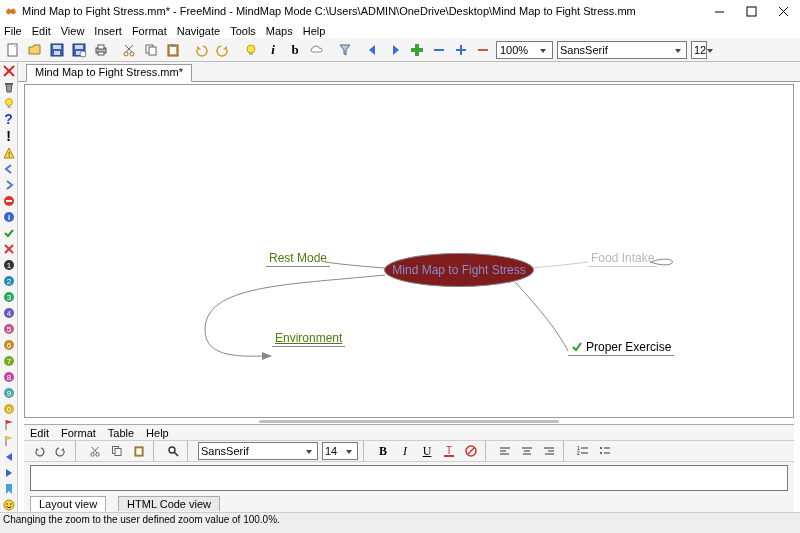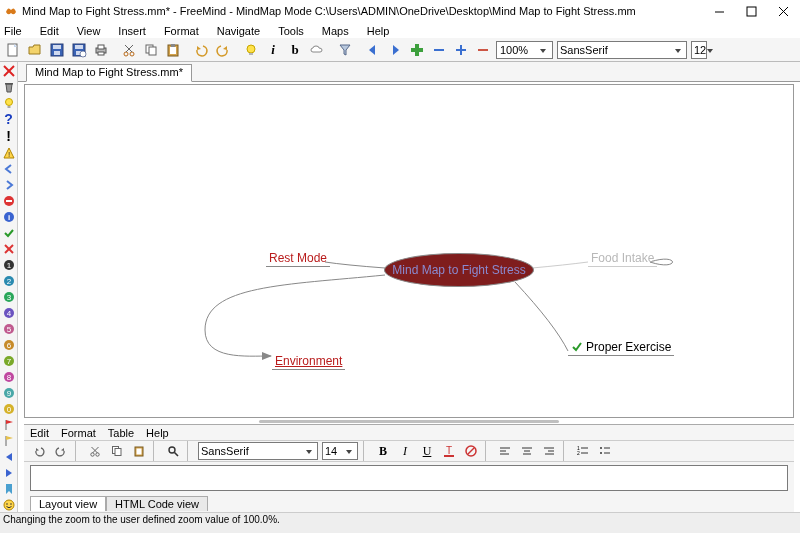--- a/index.html
+++ b/index.html
@@ -2,21 +2,21 @@
 <html><head>
 <meta charset="utf-8">
 <style>
   *{box-sizing:border-box;margin:0;padding:0;font-family:Tahoma,Arial,sans-serif}
   body{width:800px;height:533px;overflow:hidden;background:#fff;font-size:11px;color:#000;display:flex;flex-direction:column}
   .titlebar{height:22px;display:flex;align-items:center;padding:0 4px;background:#fff}
   .titlebar .icon{width:14px;height:14px;margin-right:4px;display:inline-flex}
   .titlebar .title{flex:1;font-size:11px}
   .winbtns{display:flex;gap:18px;margin-right:6px}
   .winbtn{width:14px;height:14px;display:flex;align-items:center;justify-content:center}
-  .menubar{height:16px;display:flex;align-items:center;padding:2px 4px 0 4px;gap:18px;font-size:11px}
+  .menubar{height:16px;display:flex;align-items:center;padding:2px 4px 0 4px;gap:10px;font-size:11px}
   .menubar span{cursor:default}
   .toolbar{height:24px;display:flex;align-items:center;padding:1px 2px;border-bottom:1px solid #bbb;background:#f5f5f5;gap:0}
   .tbtn{width:20px;height:20px;display:flex;align-items:center;justify-content:center;margin:0 1px}
   .tsep{width:6px;height:20px}
   .zoom{width:57px;height:18px;border:1px solid #7a7a7a;background:#fff;font-size:11px;padding:0 3px;display:flex;align-items:center;justify-content:space-between;margin:0 2px}
   .fontcombo{height:18px;border:1px solid #7a7a7a;background:#fff;font-size:11px;padding:0 2px;display:flex;align-items:center;justify-content:space-between;margin:0 2px}
   .dd{width:10px;height:10px}
   .workarea{flex:1;display:flex;min-height:0}
   .leftbar{width:18px;background:#f5f5f5;border-right:1px solid #ccc;display:flex;flex-direction:column;align-items:center;padding-top:2px;gap:3px}
   .licon{width:14px;height:14px;display:flex;align-items:center;justify-content:center}
@@ -24,27 +24,27 @@
   .tabs{height:20px;display:flex;align-items:center;padding:1px 4px 0 8px;border-bottom:1px solid #999;background:#f5f5f5}
   .tab{height:18px;background:#fff;border:1px solid #999;border-bottom:1px solid #fff;padding:1px 8px;font-size:11px;margin-bottom:-1px}
   .canvaswrap{flex:1;position:relative;border:1px solid #999;margin:2px 6px 0 6px;background:#fff;overflow:hidden}
   .canvas{position:absolute;inset:0}
   .splitter{height:6px;display:flex;align-items:center;justify-content:center}
   .splitter .grip{width:300px;height:3px;background:#bfbfbf;border-radius:2px}
   .editor{height:88px;border-top:1px solid #aaa;background:#f5f5f5;margin:0 6px 0 6px;display:flex;flex-direction:column}
   .emenubar{height:15px;display:flex;align-items:center;gap:12px;padding:1px 6px;font-size:11px}
   .etoolbar{height:22px;display:flex;align-items:center;padding:1px 4px;border-top:1px solid #ccc;border-bottom:1px solid #ccc}
   .einput{flex:1;margin:3px 6px;border:1px solid #7a7a7a;background:#fff}
-  .etabs{height:18px;display:flex;align-items:center;gap:0;padding:0 6px;font-size:11px}
+  .etabs{height:18px;display:flex;align-items:center;gap:12px;padding:0 6px;font-size:11px}
   .etab{padding:1px 8px;border:1px solid #aaa;background:#e9e9e9;border-bottom:none}
   .etab.active{background:#fff}
   .status{height:21px;background:#eee;font-size:10px;padding:1px 3px;border-top:1px solid #ccc}
   .centernode{position:absolute;width:150px;height:34px;background:#7f1d1d;border:1px solid #888;border-radius:50%/50%;display:flex;align-items:center;justify-content:center;color:#8a8ad0;font-size:12px}
   .leaf{position:absolute;font-size:12px;border-bottom:1px solid #888;padding:1px 3px}
-  .tealtxt{color:#b91c1c}
+  .tealtxt{color:#4d7c0f}
   .greytxt{color:#b8b8b8}
   svg{overflow:visible}
   .ebtn{width:20px;height:20px;display:flex;align-items:center;justify-content:center;margin:0 1px}
 </style>
 </head>
 <body>
 
 <div class="titlebar">
   <span class="icon">
     <svg viewBox="0 0 14 14">
@@ -396,21 +396,21 @@
         <path d="M360 190 C260 200 180 200 180 245 C180 275 220 271 246 271" stroke="#888" fill="none"></path>
         <path d="M237 267 L247 271 L237 275 Z" fill="#888"></path>
         <path d="M507 183 Q540 180 563 177" stroke="#ccc" fill="none"></path>
         <path d="M625 177 C655 167 655 187 625 177" stroke="#888" fill="none"></path>
         <path d="M490 197 Q530 240 543 266" stroke="#888" fill="none"></path>
       </svg>
       <div class="centernode" style="left:359px;top:168px">
           <span>Mind Map to Fight Stress</span>
         </div>
       <div class="leaf tealtxt" style="left:241px;top:165px;border-color:#888"><span>Rest Mode</span></div>
-      <div class="leaf tealtxt" style="left:247px;top:268px;text-decoration:underline"><span>Environment</span></div>
+      <div class="leaf tealtxt" style="left:247px;top:245px;text-decoration:underline"><span>Environment</span></div>
       <div class="leaf greytxt" style="left:563px;top:165px;border-color:#ccc"><span>Food Intake</span></div>
       <div class="leaf" style="left:543px;top:254px">
         <span style="margin-right:3px"><svg width="12" height="12" style="vertical-align:-2px">
               <path d="M2 6 L5 9 L10 2" fill="none" stroke="#2a9a2a" stroke-width="2"></path>
             </svg></span><span>Proper Exercise</span>
       </div>
     </div>
     <div class="splitter">
         <div class="grip"></div>
       </div>

